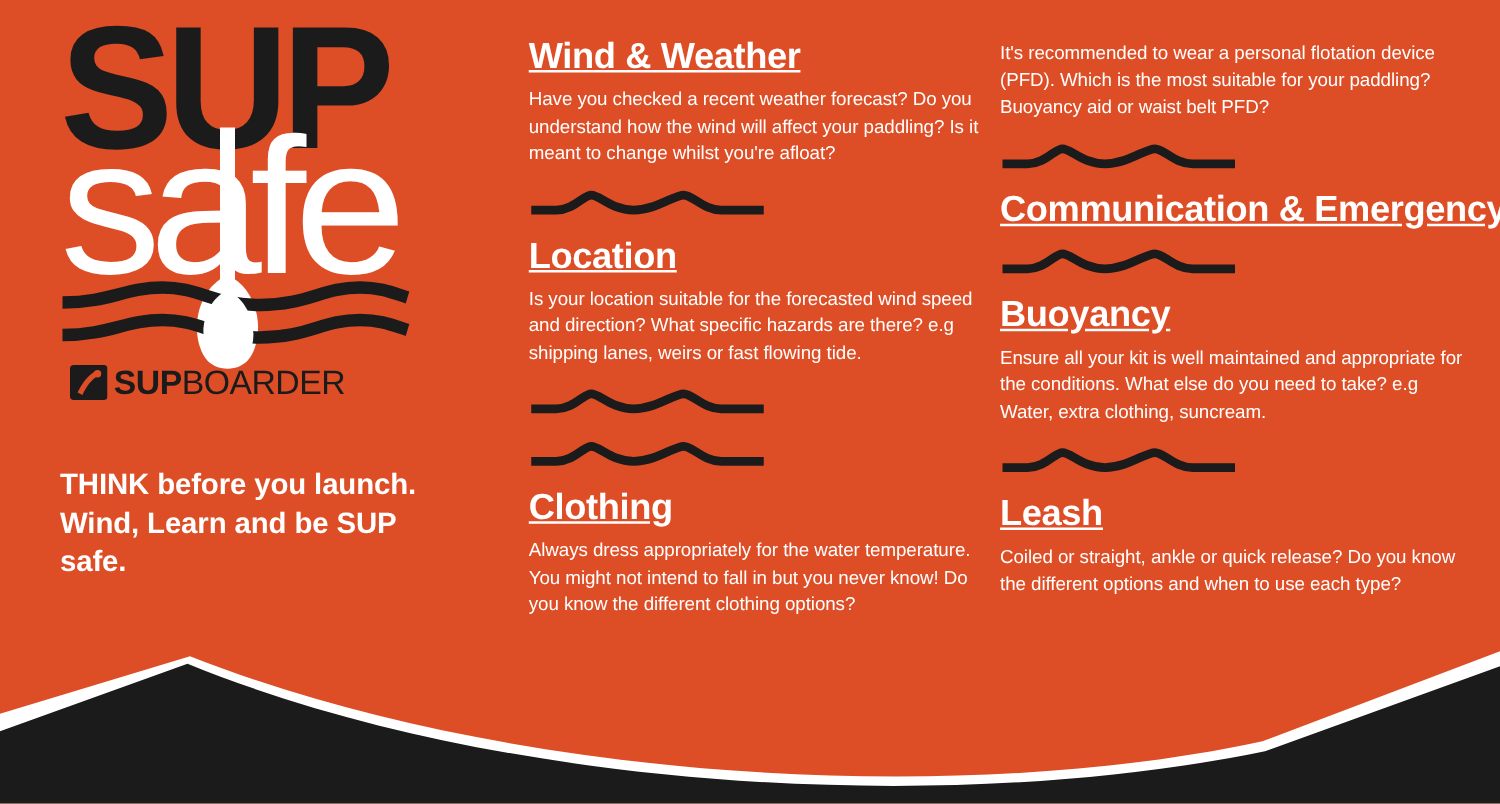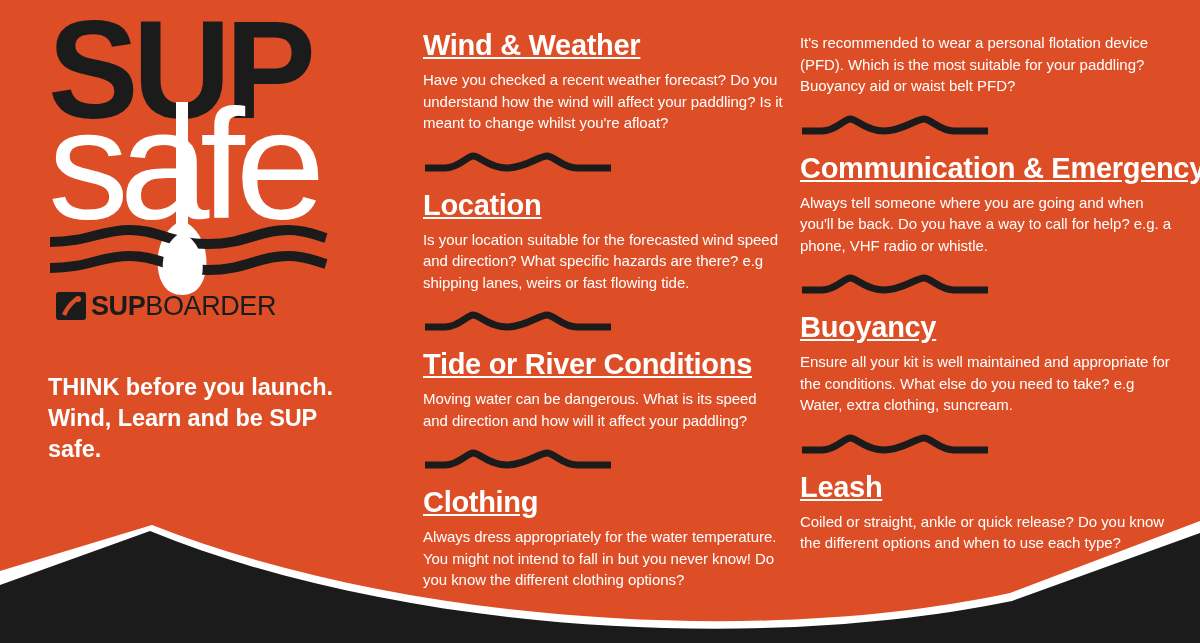--- a/index.html
+++ b/index.html
@@ -155,24 +155,20 @@
 
     <div class="block">
       <h2>Location</h2>
       <p>Is your location suitable for the forecasted wind speed and direction? What specific hazards are there? e.g shipping lanes, weirs or fast flowing tide.</p>
     </div>
     <svg class="divider" viewBox="0 0 190 26">
       <path d="M2 18 L 22 18 C 36 18 44 6 50 6 C 57 6 66 18 84 18
                C 102 18 116 6 124 6 C 131 6 140 18 154 18 L 188 18" stroke="#1b1b1b" stroke-width="7" fill="none" stroke-linecap="butt" stroke-linejoin="round"></path>
     </svg>
 
-    <div class="block">
-      <h2>Tide or River Conditions</h2>
-      <p>Moving water can be dangerous. What is its speed and direction and how will it affect your paddling?</p>
-    </div>
     <svg class="divider" viewBox="0 0 190 26">
       <path d="M2 18 L 22 18 C 36 18 44 6 50 6 C 57 6 66 18 84 18
                C 102 18 116 6 124 6 C 131 6 140 18 154 18 L 188 18" stroke="#1b1b1b" stroke-width="7" fill="none" stroke-linecap="butt" stroke-linejoin="round"></path>
     </svg>
 
     <div class="block">
       <h2>Clothing</h2>
       <p>Always dress appropriately for the water temperature. You might not intend to fall in but you never know! Do you know the different clothing options?</p>
     </div>
   </div>
@@ -182,21 +178,20 @@
     <div class="block">
       <p>It's recommended to wear a personal flotation device (PFD). Which is the most suitable for your paddling? Buoyancy aid or waist belt PFD?</p>
     </div>
     <svg class="divider" viewBox="0 0 190 26">
       <path d="M2 18 L 22 18 C 36 18 44 6 50 6 C 57 6 66 18 84 18
                C 102 18 116 6 124 6 C 131 6 140 18 154 18 L 188 18" stroke="#1b1b1b" stroke-width="7" fill="none" stroke-linecap="butt" stroke-linejoin="round"></path>
     </svg>
 
     <div class="block">
       <h2>Communication &amp; Emergency</h2>
-      <p>Always tell someone where you are going and when you'll be back.  Do you have a way to call for help? e.g. a phone, VHF radio or whistle.</p>
     </div>
     <svg class="divider" viewBox="0 0 190 26">
       <path d="M2 18 L 22 18 C 36 18 44 6 50 6 C 57 6 66 18 84 18
                C 102 18 116 6 124 6 C 131 6 140 18 154 18 L 188 18" stroke="#1b1b1b" stroke-width="7" fill="none" stroke-linecap="butt" stroke-linejoin="round"></path>
     </svg>
 
     <div class="block">
       <h2>Buoyancy</h2>
       <p>Ensure all your kit is well maintained and appropriate for the conditions. What else do you need to take? e.g Water, extra clothing, suncream.</p>
     </div>

